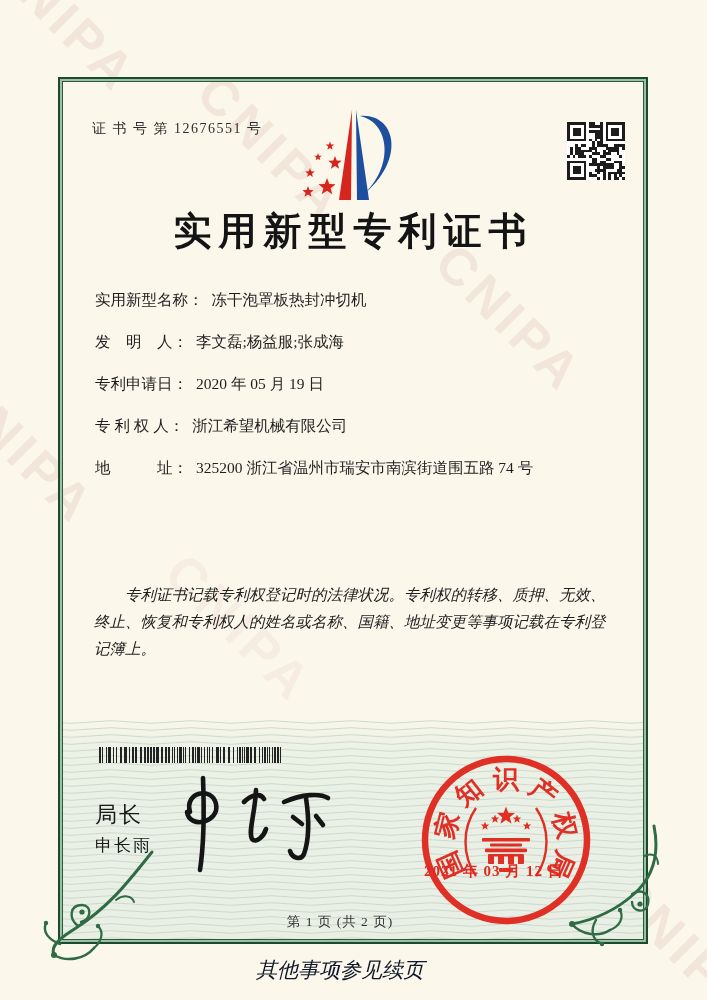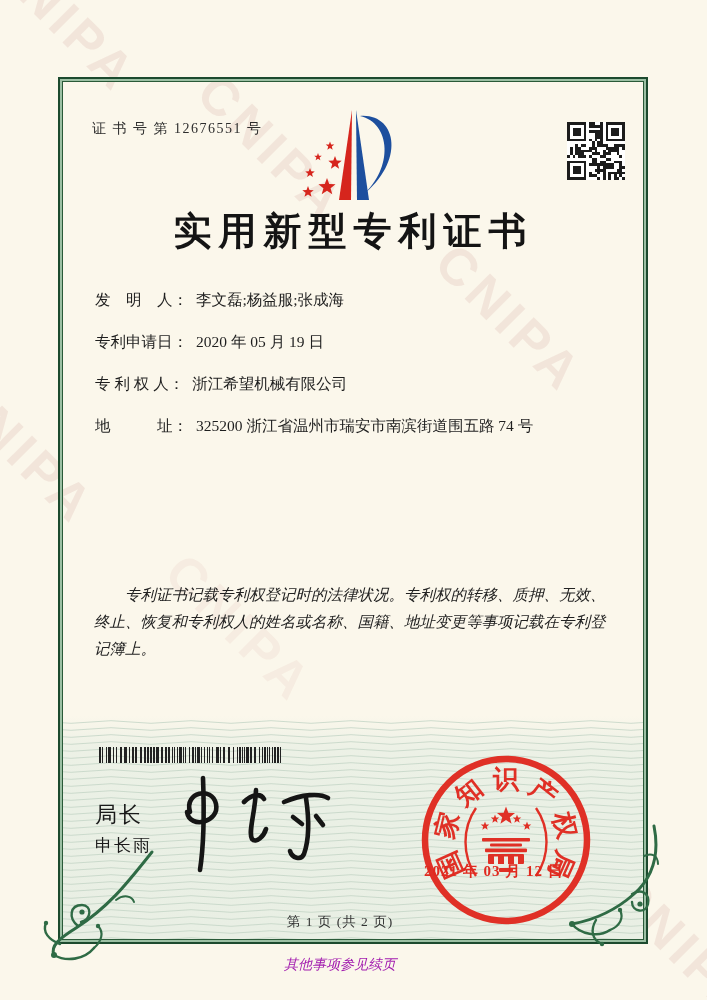--- a/index.html
+++ b/index.html
@@ -34,22 +34,22 @@
   .sig-title{position:absolute;left:95px;top:800px;font-family:"Liberation Sans","DejaVu Sans",sans-serif;
       font-size:22px;letter-spacing:2px;color:#1a1a1a;z-index:6;}
   .sig-name{position:absolute;left:95px;top:834px;font-family:"Liberation Sans","DejaVu Sans",sans-serif;
       font-size:17px;letter-spacing:2px;color:#1a1a1a;z-index:6;}
   .signature{position:absolute;left:160px;top:772px;width:190px;height:108px;z-index:6;}
   .seal{position:absolute;left:418px;top:752px;width:176px;height:176px;z-index:7;opacity:.96;}
   .seal-date{position:absolute;left:424px;top:862px;z-index:8;color:#e0291f;font-size:15px;font-weight:600;
       letter-spacing:1px;white-space:nowrap;}
   .page-info{position:absolute;left:0;top:905px;width:680px;text-align:center;font-size:13.5px;
       letter-spacing:1px;color:#333;z-index:6;margin-top:8px;}
-  .footer-note{position:absolute;left:0;top:956px;width:680px;text-align:center;font-size:14px;
-      font-style:italic;color:#a21caf;z-index:6;}
+  .footer-note{position:absolute;left:0;top:956px;width:680px;text-align:center;font-size:21px;
+      font-style:italic;color:#0f172a;z-index:6;}
   .flourish-bl{position:absolute;left:36px;top:848px;width:122px;height:118px;z-index:5;}
   .flourish-br{position:absolute;left:566px;top:820px;width:98px;height:132px;z-index:5;}
 </style>
 </head>
 <body>
 
 <div class="page">
 
   <div class="wm wm1">CNIPA</div>
   <div class="wm wm2">CNIPA</div>
@@ -382,20 +382,23 @@
       <polygon points="45.00,50.00 46.73,54.62 51.66,54.84 47.80,57.91 49.11,62.66 45.00,59.94 40.89,62.66 42.20,57.91 38.34,54.84 43.27,54.62" fill="#d6251d"></polygon>
       <polygon points="20.00,62.00 21.23,65.30 24.76,65.45 22.00,67.65 22.94,71.05 20.00,69.10 17.06,71.05 18.00,67.65 15.24,65.45 18.77,65.30" fill="#d6251d"></polygon>
       <polygon points="37.00,72.00 39.22,77.94 45.56,78.22 40.59,82.17 42.29,88.28 37.00,84.78 31.71,88.28 33.41,82.17 28.44,78.22 34.78,77.94" fill="#d6251d"></polygon>
       <polygon points="18.00,80.00 19.48,83.96 23.71,84.15 20.40,86.78 21.53,90.85 18.00,88.52 14.47,90.85 15.60,86.78 12.29,84.15 16.52,83.96" fill="#d6251d"></polygon>
     </svg>
 
   <div class="title">实用新型专利证书</div>
 
   <div class="fields">
     <div class="frow">
+      <span class="lbl">实用新型名称：</span><span>冻干泡罩板热封冲切机</span>
+    </div>
+    <div class="frow">
       <span class="lbl">发　明　人：</span><span>李文磊;杨益服;张成海</span>
     </div>
     <div class="frow">
       <span class="lbl">专利申请日：</span><span>2020 年 05 月 19 日</span>
     </div>
     <div class="frow">
       <span class="lbl">专 利 权 人：</span><span>浙江希望机械有限公司</span>
     </div>
     <div class="frow">
       <span class="lbl">地　　　址：</span><span>325200 浙江省温州市瑞安市南滨街道围五路 74 号</span>

